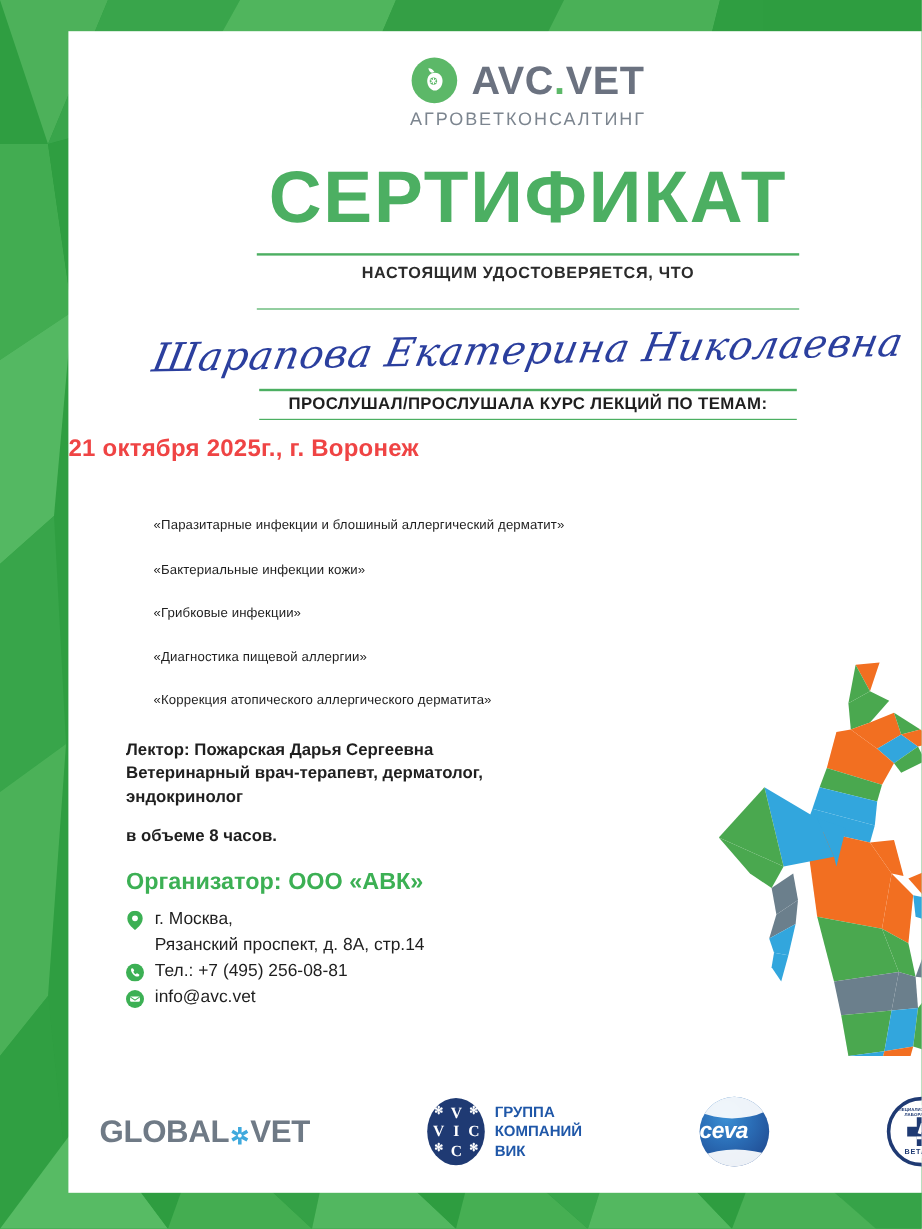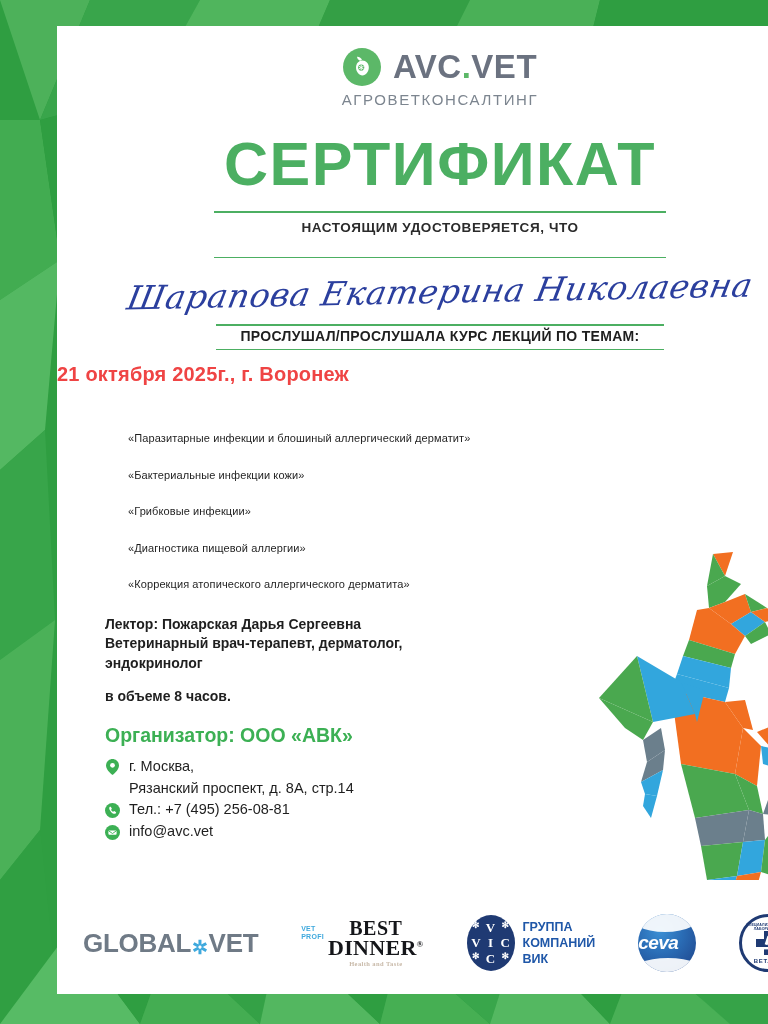--- a/index.html
+++ b/index.html
@@ -547,31 +547,20 @@
   <div class="partners">
 
     <div class="partner-logos">
 
       <div class="pl globalvet">
         <span>GLOBAL</span>
         <span class="star">✲</span>
         <span>VET</span>
       </div>
 
-      <div class="pl bestdinner">
-        <div class="bd-vetprofi">
-          <div>VET</div>
-          <div>PROFI</div>
-        </div>
-        <div class="bd-main">
-          <div class="bd-best">BEST</div>
-          <div class="bd-dinner"><span>DINNER</span><span class="bd-reg">®</span></div>
-          <div class="bd-tag">Health and Taste</div>
-        </div>
-      </div>
 
       <div class="pl vic">
         <div class="vic-badge">
           <span class="st">✻</span>
           <span class="letter">V</span>
           <span class="st">✻</span>
           <span class="letter">V</span>
           <span class="letter">I</span>
           <span class="letter">C</span>
           <span class="st">✻</span>

